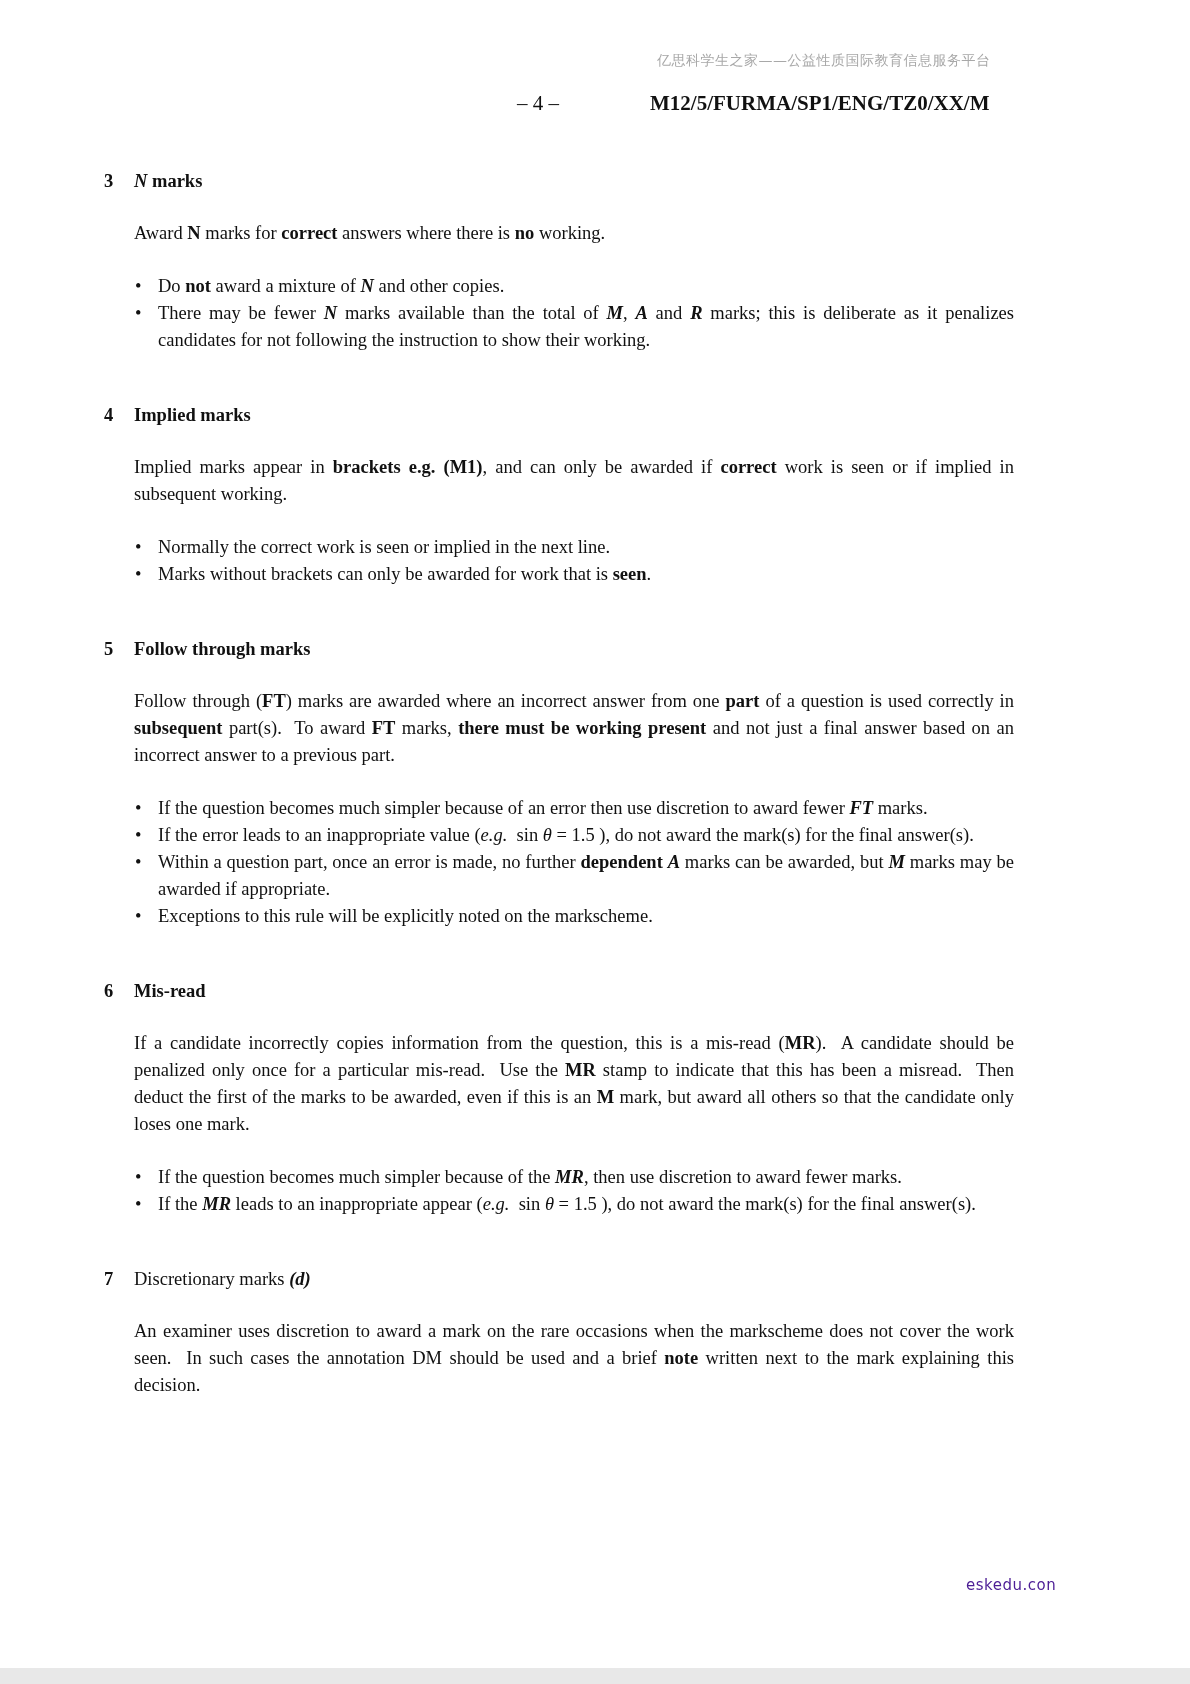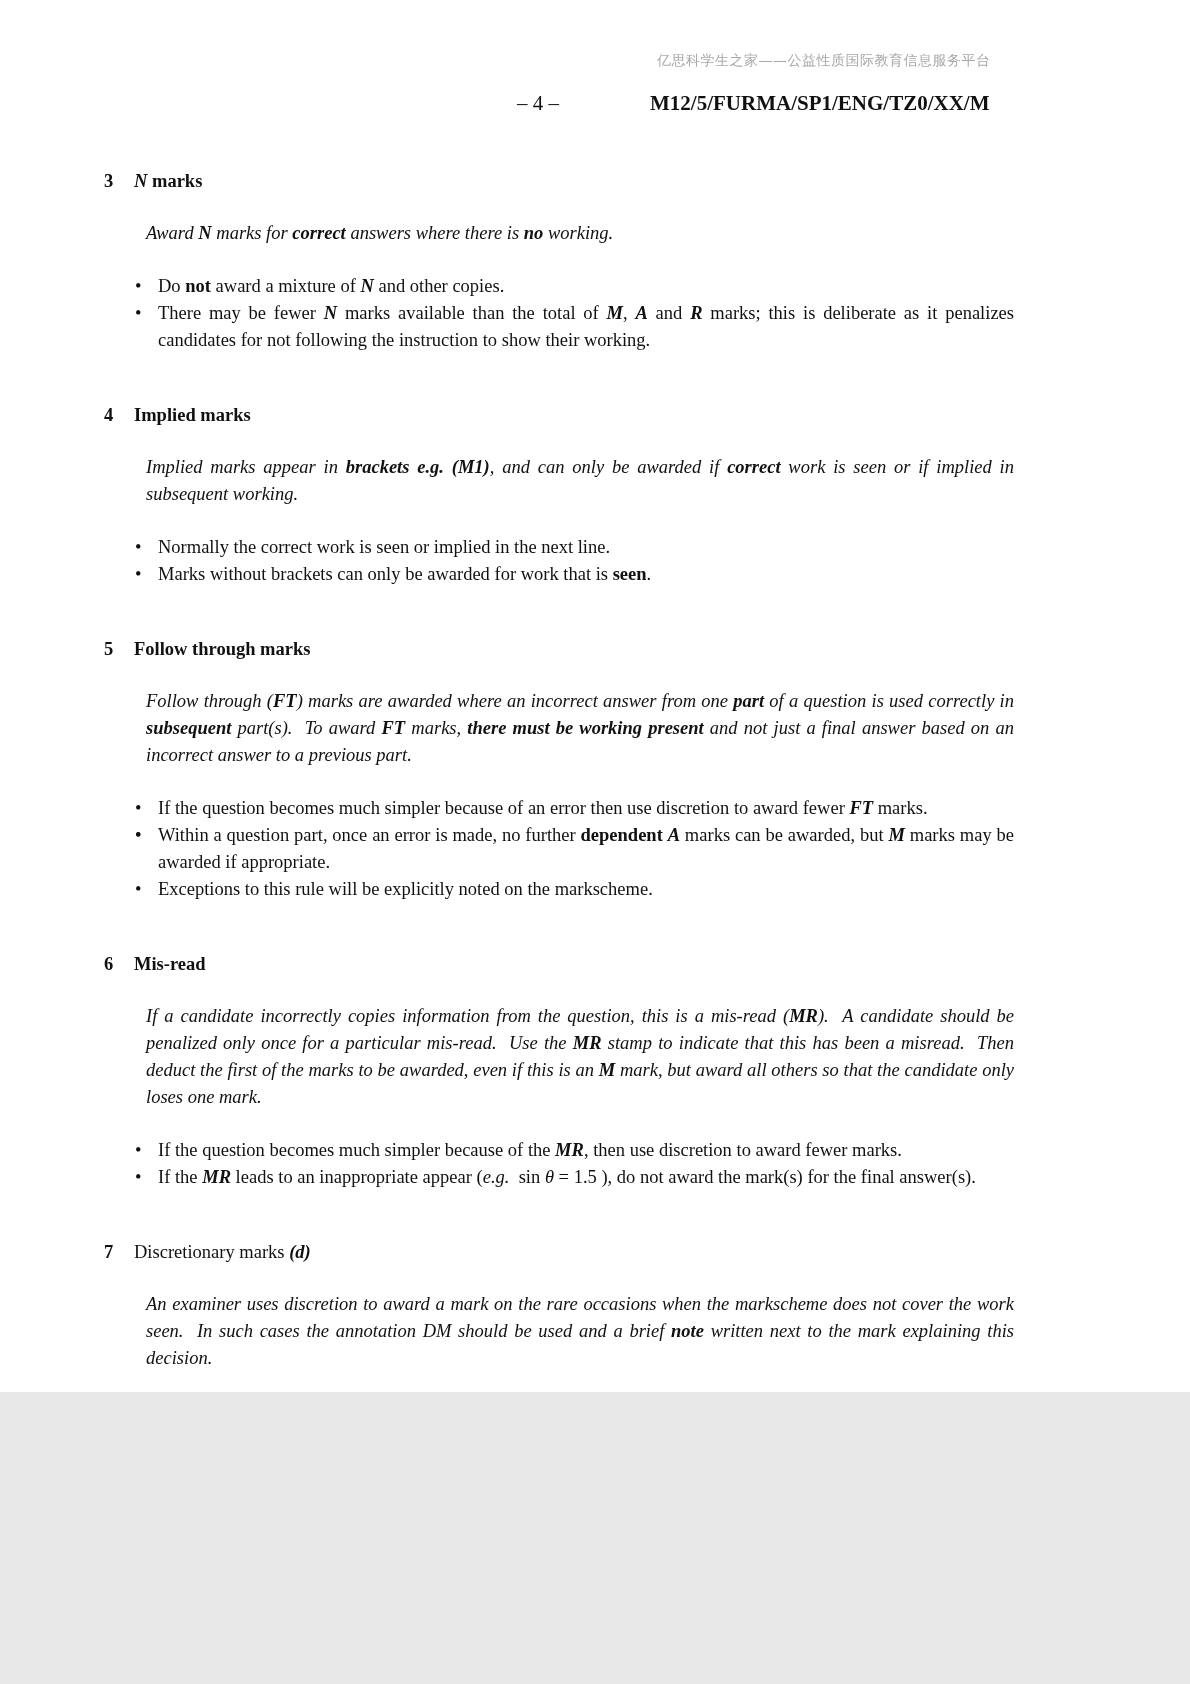--- a/index.html
+++ b/index.html
@@ -1,18 +1,18 @@
 <!DOCTYPE html>
 <html><head>
 <meta charset="utf-8">
 <style>
   html,body { margin:0; padding:0; background:#e8e8e8; }
   .page {
     position:relative;
-    width:1190px; height:1392px;
+    width:1190px; height:1668px;
     margin:0 auto;
     background:#ffffff;
     font-family:"Liberation Serif", serif;
     font-size:18.5px;
     line-height:27px;
     color:#111111;
   }
   .cjk-watermark {
     position:absolute; top:50px; left:657px;
     font-family:"DejaVu Sans", sans-serif;
@@ -22,21 +22,21 @@
   }
   .page-header { position:absolute; top:90px; left:0; width:100%; font-size:21px; line-height:27px; }
   .page-num  { position:absolute; left:517px; top:0; white-space:nowrap; }
   .doc-code  { position:absolute; left:650px; top:0; white-space:nowrap;font-weight:bold; }
 
   .content { position:absolute; top:168px; left:104px; width:910px; }
   .sec { display:grid; grid-template-columns:30px 880px; }
   .sec + .sec { margin-top:48px; }
   .num { font-weight:bold; }
   .sec-title { margin:0 0 25px 0; font-size:inherit; font-weight:normal; line-height:27px; }
-  .intro { margin:0 0 26px 12px; font-style:italic; text-align:justify; }
+  .intro { margin:0 0 26px 0; text-align:justify; }
   .bullets { margin:0; padding:0; list-style:none; }
   .li { position:relative; padding-left:24px; text-align:justify; }
   .marker { position:absolute; left:1px; top:0; }
   .site-watermark {
     position:absolute; top:1572px; left:966px;
     font-family:"DejaVu Sans", sans-serif;
     font-size:15px; color:#4c1d95; letter-spacing:0.5px;
     white-space:nowrap;
   }
 </style>
@@ -95,20 +95,21 @@
       <div class="body">
         <h2 class="sec-title"><span style="font-weight: bold;">Follow through marks</span></h2>
         <p class="intro"><span>Follow through (</span><span style="font-weight: bold;">FT</span><span>) marks are awarded where an incorrect answer from one </span><span style="font-weight: bold;">part</span><span> of a question is used correctly in </span><span style="font-weight: bold;">subsequent</span><span> part(s).&nbsp; To award </span><span style="font-weight: bold;">FT</span><span> marks, </span><span style="font-weight: bold;">there must be working present</span><span> and not just a final answer based on an incorrect answer to a previous part.</span></p>
         <ul class="bullets">
           <li class="li">
             <span class="marker">•</span>
             <span class="li-text"><span>If the question becomes much simpler because of an error then use discretion to award fewer </span><span style="font-weight: bold; font-style: italic;">FT</span><span> marks.</span></span>
           </li>
           <li class="li">
             <span class="marker">•</span>
+            <span class="li-text"><span>If the error leads to an inappropriate value (</span><span style="font-style: italic;">e.g.</span><span>&nbsp; sin </span><span style="font-style: italic;">θ</span><span> = 1.5 ), do not award the mark(s) for the final answer(s).</span></span>
           </li>
           <li class="li">
             <span class="marker">•</span>
             <span class="li-text"><span>Within a question part, once an error is made, no further </span><span style="font-weight: bold;">dependent </span><span style="font-weight: bold; font-style: italic;">A</span><span> marks can be awarded, but </span><span style="font-weight: bold; font-style: italic;">M</span><span> marks may be awarded if appropriate.</span></span>
           </li>
           <li class="li">
             <span class="marker">•</span>
             <span class="li-text"><span>Exceptions to this rule will be explicitly noted on the markscheme.</span></span>
           </li>
         </ul>

